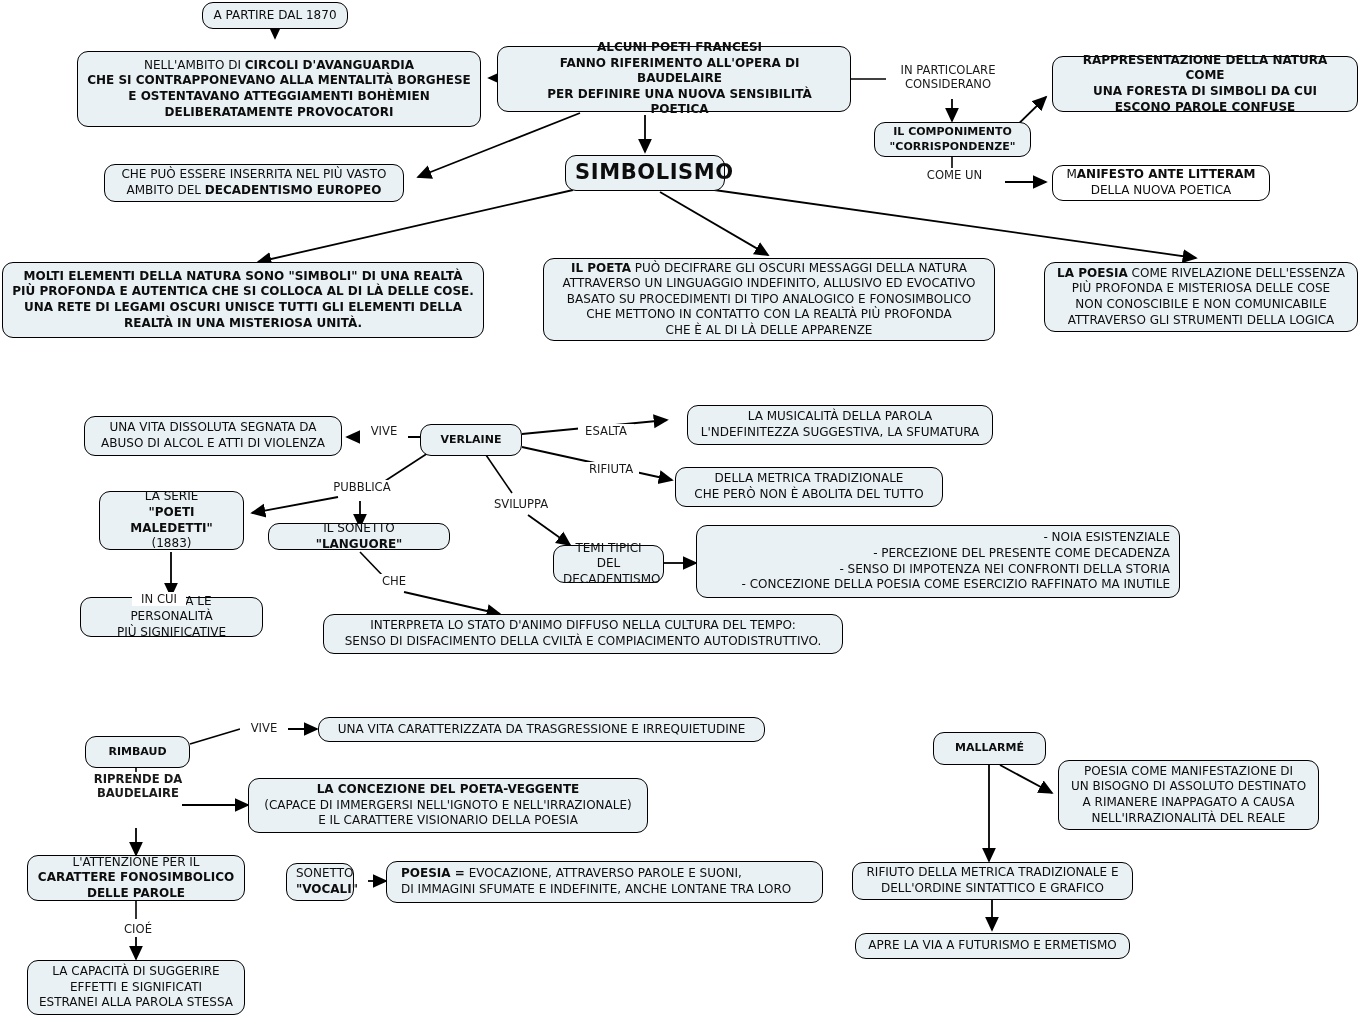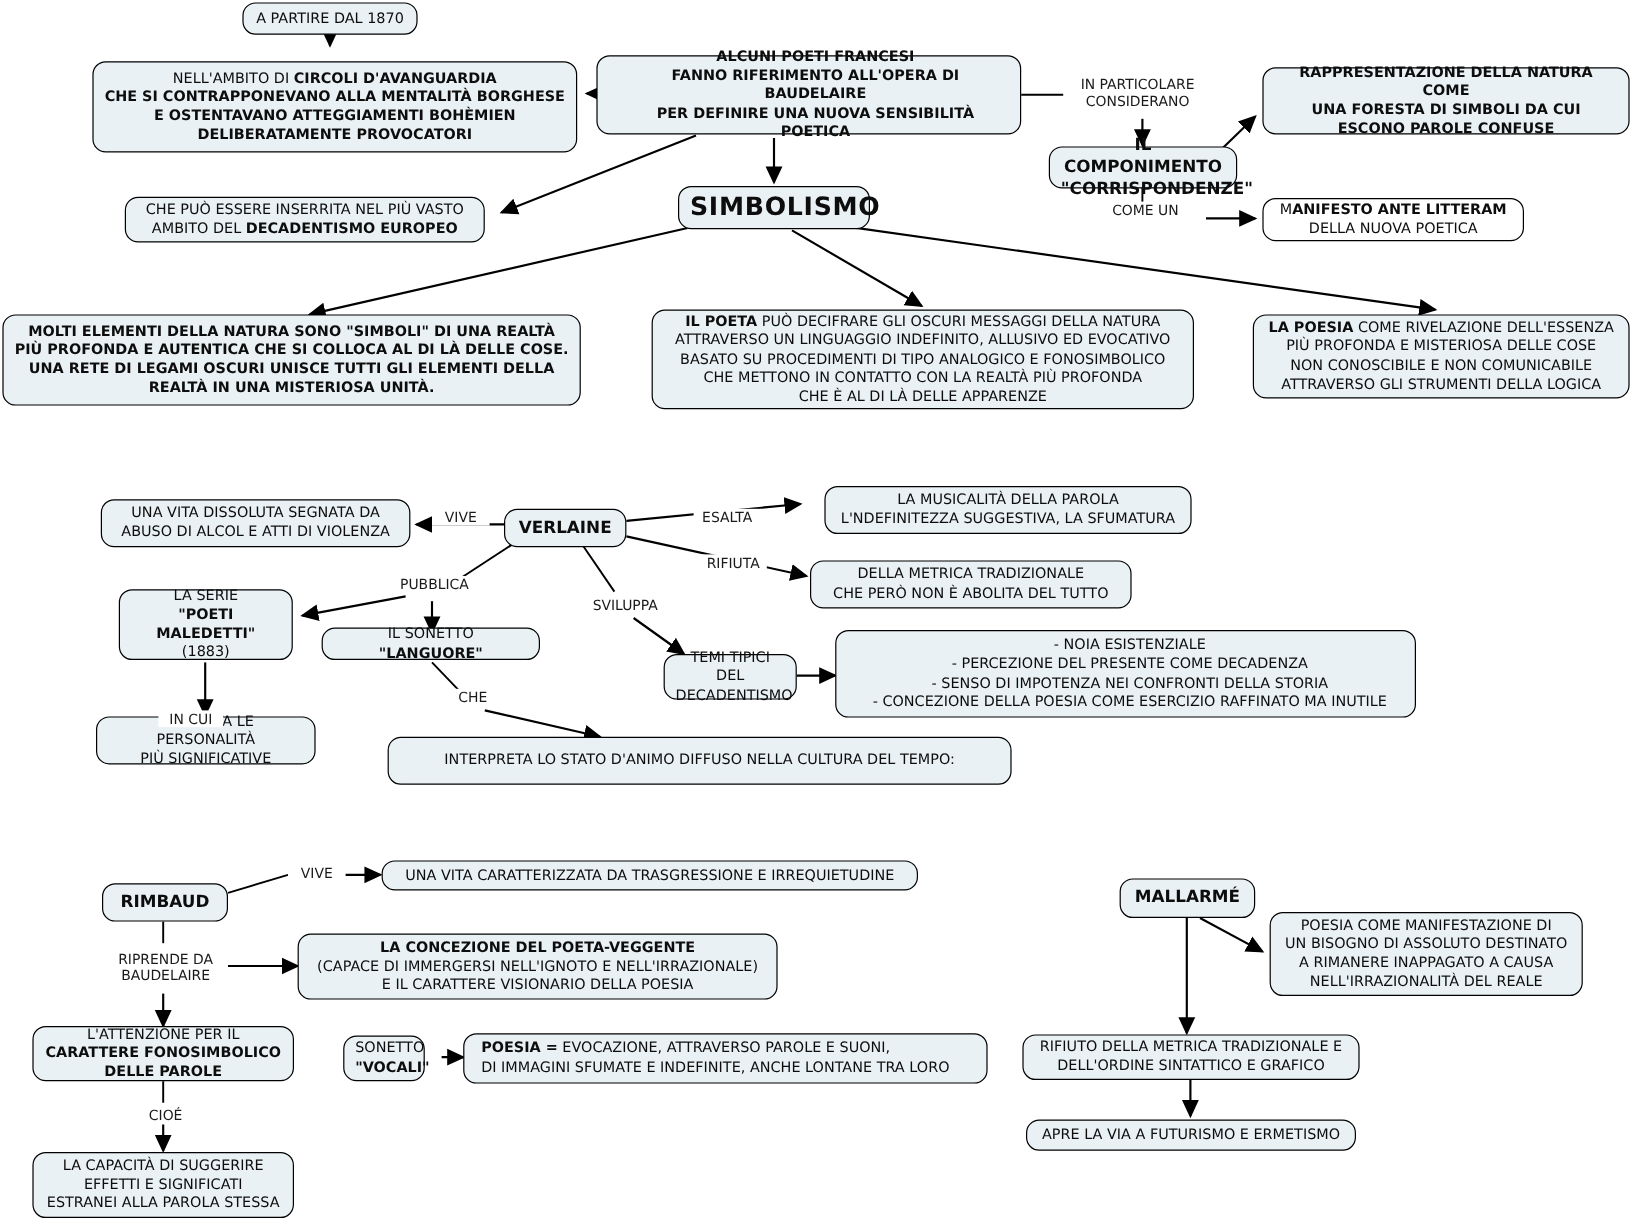--- a/index.html
+++ b/index.html
@@ -31,21 +31,21 @@
     justify-content:center;
     text-align:center;
     color:#0d0d0d;
     line-height:1.30;
     padding:5px 9px;
     z-index:2;
   }
   .node.plain{ background:#ffffff; }
   .node .txt{ display:block; width:100%; }
   .f12{ font-size:12.0px; }
-  .f13{ font-size:14px; }
+  .f13{ font-size:11px; }
   .f16{ font-size:21px; }
   .b{ font-weight:bold; }
   .left{ text-align:left; justify-content:flex-start; }
   .link-label{
     position:absolute;
     font-size:11.6px;
     color:#1a1a1a;
     background:#ffffff;
     line-height:1.22;
     text-align:center;
@@ -195,45 +195,45 @@
 
   <div class="node f12" style="left:268px;top:523px;width:182px;height:27px;">
     <span class="txt"><span>IL SONETTO </span><span class="b">"LANGUORE"</span></span>
   </div>
 
   <div class="node f12" style="left:553px;top:545px;width:111px;height:38px;">
     <span class="txt"><span>TEMI TIPICI DEL</span><br><span>DECADENTISMO</span></span>
   </div>
 
   <div class="node f12 left" style="left:696px;top:525px;width:484px;height:73px;padding-left:16px;">
-    <span class="txt" style="text-align:center;"><span>- NOIA ESISTENZIALE</span><br><span>- PERCEZIONE DEL PRESENTE COME DECADENZA</span><br><span>- SENSO DI IMPOTENZA NEI CONFRONTI DELLA STORIA</span><br><span>- CONCEZIONE DELLA POESIA COME ESERCIZIO RAFFINATO MA INUTILE</span></span>
+    <span class="txt" style="text-align:right;"><span>- NOIA ESISTENZIALE</span><br><span>- PERCEZIONE DEL PRESENTE COME DECADENZA</span><br><span>- SENSO DI IMPOTENZA NEI CONFRONTI DELLA STORIA</span><br><span>- CONCEZIONE DELLA POESIA COME ESERCIZIO RAFFINATO MA INUTILE</span></span>
   </div>
 
   <div class="link-label" style="left:132px;top:557px;width:50px;margin-top:35px;">IN CUI</div>
   <div class="link-label" style="left:372px;top:574px;width:40px;">CHE</div>
 
   <div class="node f12" style="left:80px;top:597px;width:183px;height:40px;">
     <span class="txt"><span>PRESENTA LE PERSONALITÀ</span><br><span>PIÙ SIGNIFICATIVE</span></span>
   </div>
 
   <div class="node f12" style="left:323px;top:614px;width:520px;height:40px;">
-    <span class="txt"><span>INTERPRETA LO STATO D'ANIMO DIFFUSO NELLA CULTURA DEL TEMPO:</span><br></span>
+    <span class="txt"><span>INTERPRETA LO STATO D'ANIMO DIFFUSO NELLA CULTURA DEL TEMPO:</span><br><span>SENSO DI DISFACIMENTO DELLA CVILTÀ E COMPIACIMENTO AUTODISTRUTTIVO.</span></span>
   </div>
 
   <div class="node f13 b" style="left:85px;top:736px;width:105px;height:32px;">
     <span class="txt">RIMBAUD</span>
   </div>
 
   <div class="link-label" style="left:240px;top:721px;width:44px;">VIVE</div>
 
   <div class="node f12" style="left:318px;top:717px;width:447px;height:25px;">
     <span class="txt">UNA VITA CARATTERIZZATA DA TRASGRESSIONE E IRREQUIETUDINE</span>
   </div>
 
-  <div class="link-label" style="left:86px;top:792px;width:100px;">RIPRENDE DA
+  <div class="link-label" style="left:86px;top:772px;width:100px;font-weight:bold;">RIPRENDE DA
 BAUDELAIRE</div>
 
   <div class="node f12" style="left:248px;top:778px;width:400px;height:55px;">
     <span class="txt"><span class="b">LA CONCEZIONE DEL POETA-VEGGENTE</span><br><span>(CAPACE DI IMMERGERSI NELL'IGNOTO E NELL'IRRAZIONALE)</span><br><span>E IL CARATTERE VISIONARIO DELLA POESIA</span></span>
   </div>
 
   <div class="node f12" style="left:27px;top:855px;width:218px;height:46px;">
     <span class="txt"><span>L'ATTENZIONE PER IL</span><br><span class="b">CARATTERE FONOSIMBOLICO</span><br><span class="b">DELLE PAROLE</span></span>
   </div>
 

